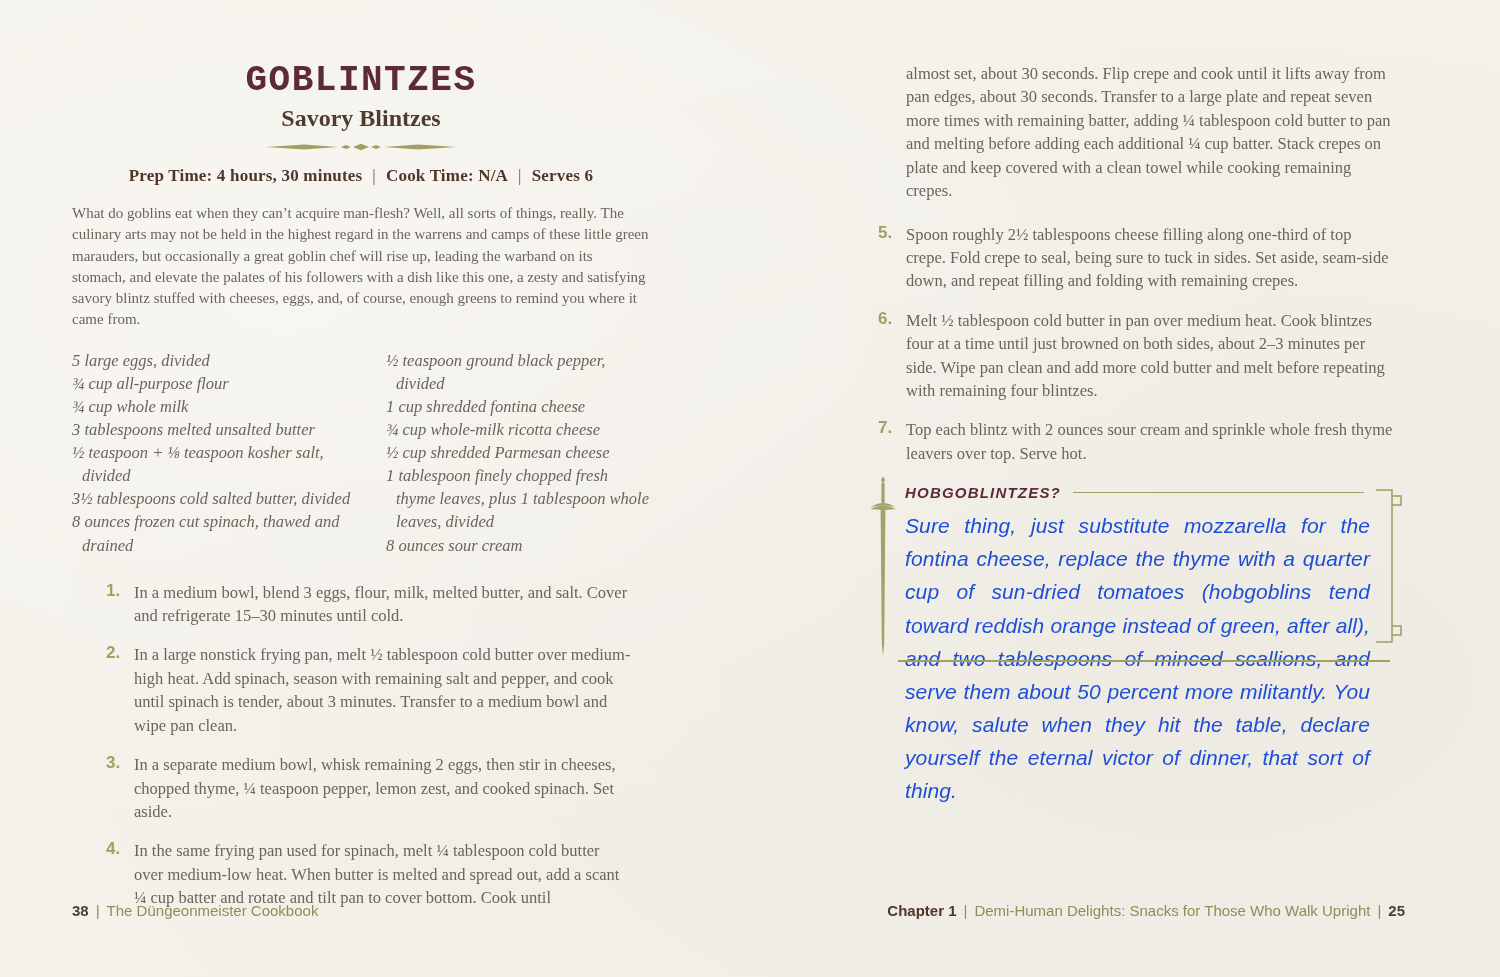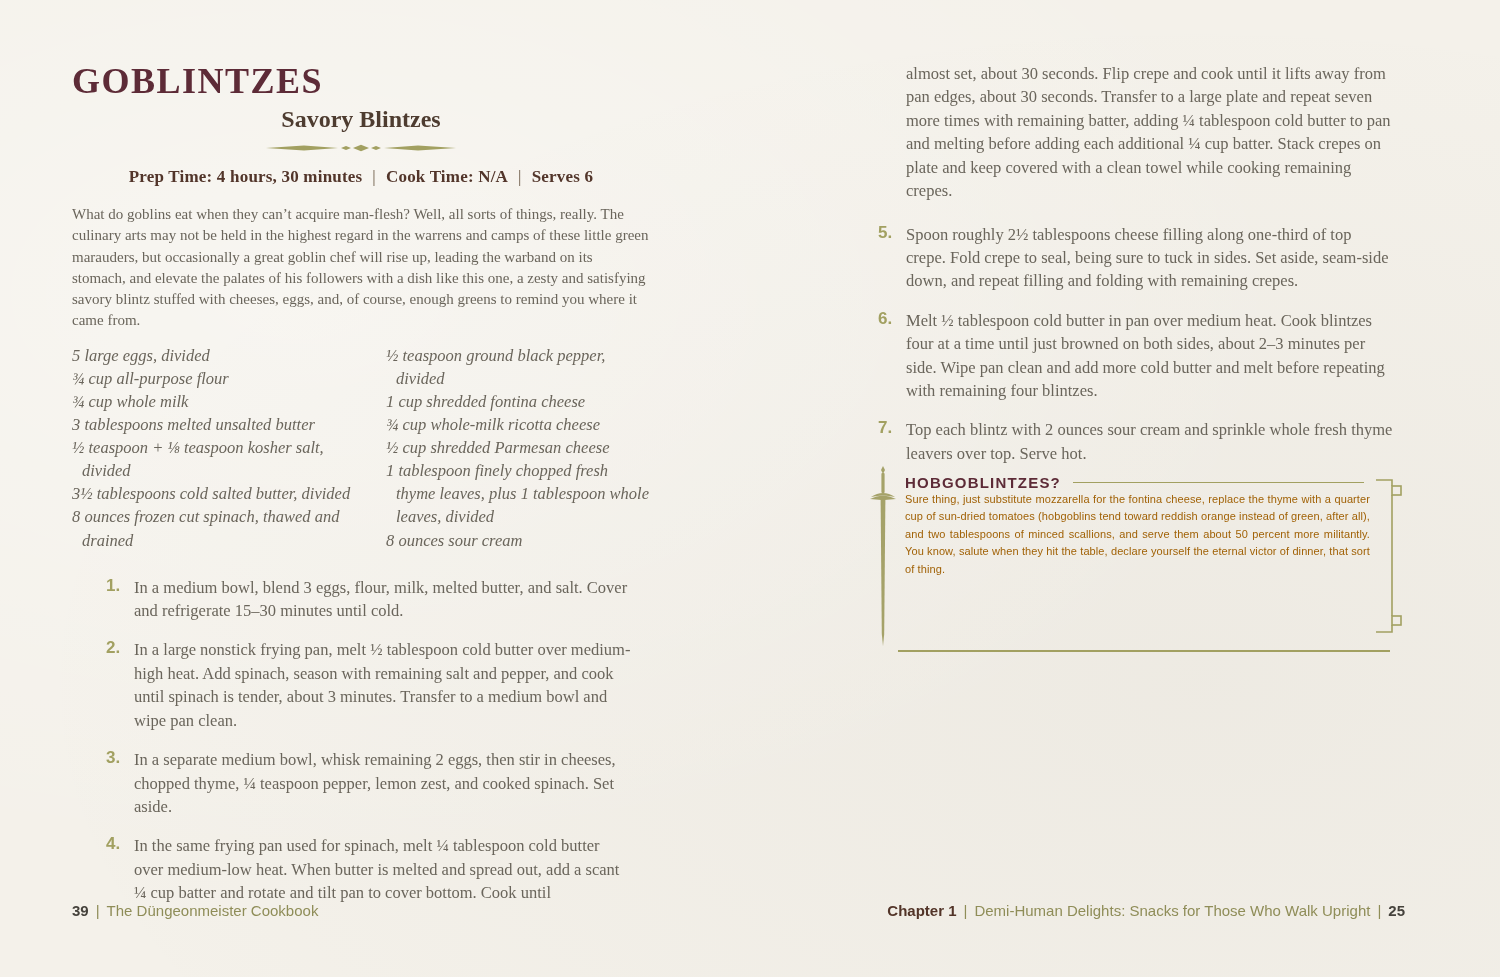--- a/index.html
+++ b/index.html
@@ -11,43 +11,43 @@
       radial-gradient(ellipse at 20% 30%, rgba(255,255,255,.35), transparent 60%),
       radial-gradient(ellipse at 80% 70%, rgba(120,110,90,.05), transparent 70%);
     font-family:"Liberation Serif", serif;
     color:#6a655b;
     overflow:hidden;
   }
 
   
   .page-left { position:absolute; left:72px; top:60px; width:578px; }
   .recipe-title {
-    text-align:left;
-    font-family:Liberation Serif, serif;
+    text-align:center;
+    font-family:Liberation Mono, monospace;
     font-size:36px; font-weight:bold; letter-spacing:1.5px;
     color:#5d2b37;
   }
   .recipe-subtitle {
     text-align:center; margin-top:4px;
     font-size:24px; font-weight:bold; 
     color:#4e3c30;
   }
   .ornament { display:block; margin:9px auto 0 auto; }
   .meta-line {
     margin-top:13px; text-align:center;
     font-size:17px; font-weight:bold; color:#52352a;
     letter-spacing:.2px;
   }
   .meta-sep { margin:0 10px; font-weight:normal; color:#6d5b47; }
   .intro {
     margin-top:17px;
     font-size:15px; line-height:1.42; color:#6a655b;
     text-align:left;
   }
-  .ingredients { display:flex; margin-top:12px; gap:22px; }
+  .ingredients { display:flex; margin-top:18px; gap:22px; }
   .ing-col { list-style:none; font-style:italic; font-size:16.5px; line-height:1.4; }
   .ing-col.c1 { width:292px; }
   .ing-col.c2 { width:264px; }
   .ing-col li { padding-left:10px; text-indent:-10px; }
   .steps { margin-top:24px; padding-left:34px; }
   .step { display:flex; margin-bottom:16px; }
   .step-num {
     flex:0 0 28px;
     font-weight:bold; font-size:17px; color:#a2a061;
     font-family:"Liberation Sans", sans-serif;
@@ -58,39 +58,39 @@
   .page-right { position:absolute; left:878px; top:62px; width:516px; }
   .continuation {
     margin-left:28px; width:487px;
     font-size:16.5px; line-height:1.42; color:#6a655b;
   }
   .page-right .steps { margin-top:20px; padding-left:0; }
   .page-right .step-text { width:487px; }
 
   
   .sidebar {
-    position:absolute; left:868px; top:466px; width:534px; height:188px;
+    position:absolute; left:868px; top:476px; width:534px; height:188px;font-style:italic;
   }
   .sword { position:absolute; left:2px; top:0; height:186px; }
   .sidebar-inner {
     position:absolute; left:37px; top:8px; right:24px;
   }
   .sidebar-titlerow { display:flex; align-items:center; }
   .sidebar-title {
     font-family:"Liberation Sans", sans-serif;
     font-size:15px; font-weight:bold; letter-spacing:1.2px;
     color:#5d2b37; white-space:nowrap;
   }
   .sidebar-titlerule {
     flex:1; height:0; border-top:1.5px solid #a2a061; margin-left:12px; margin-right:14px;
   }
   .sidebar-body {
-    margin-top:0; width:465px;
+    margin-top:8px; width:465px;
     font-family:"Liberation Sans", sans-serif;
-    font-size:11px; line-height:1.58; color:#a16207;
+    font-size:21px; line-height:1.58; color:#1d4ed8;
     text-align:justify; letter-spacing:.1px;
   }
   .sidebar-bottomrule {
     position:absolute; left:30px; right:12px; bottom:2px;
     border-top:2px solid #a2a061;
   }
   .sidebar-corner { position:absolute; right:-8px; top:6px; }
 
   
   .footer { position:absolute; top:902px; font-family:"Liberation Sans", sans-serif; font-size:15px; }
@@ -218,18 +218,18 @@
       <path d="M16 23 V144"></path>
       <rect x="16" y="144" width="9" height="9"></rect>
       <path d="M16 153 V160 H0"></path>
     </g>
   </svg>
 
   <div class="sidebar-bottomrule"></div>
 </div>
 
 <div class="footer footer-left">
-  <span class="f-num">39</span><span class="f-sep">|</span><span class="f-text">The Düngeonmeister Cookbook</span>
+  <span class="f-num">38</span><span class="f-sep">|</span><span class="f-text">The Düngeonmeister Cookbook</span>
 </div>
 
 <div class="footer footer-right">
   <span class="f-chap">Chapter 1</span><span class="f-sep">|</span><span class="f-text">Demi-Human Delights: Snacks for Those Who Walk Upright</span><span class="f-sep">|</span><span class="f-num">25</span>
 </div>
 
 </body></html>

